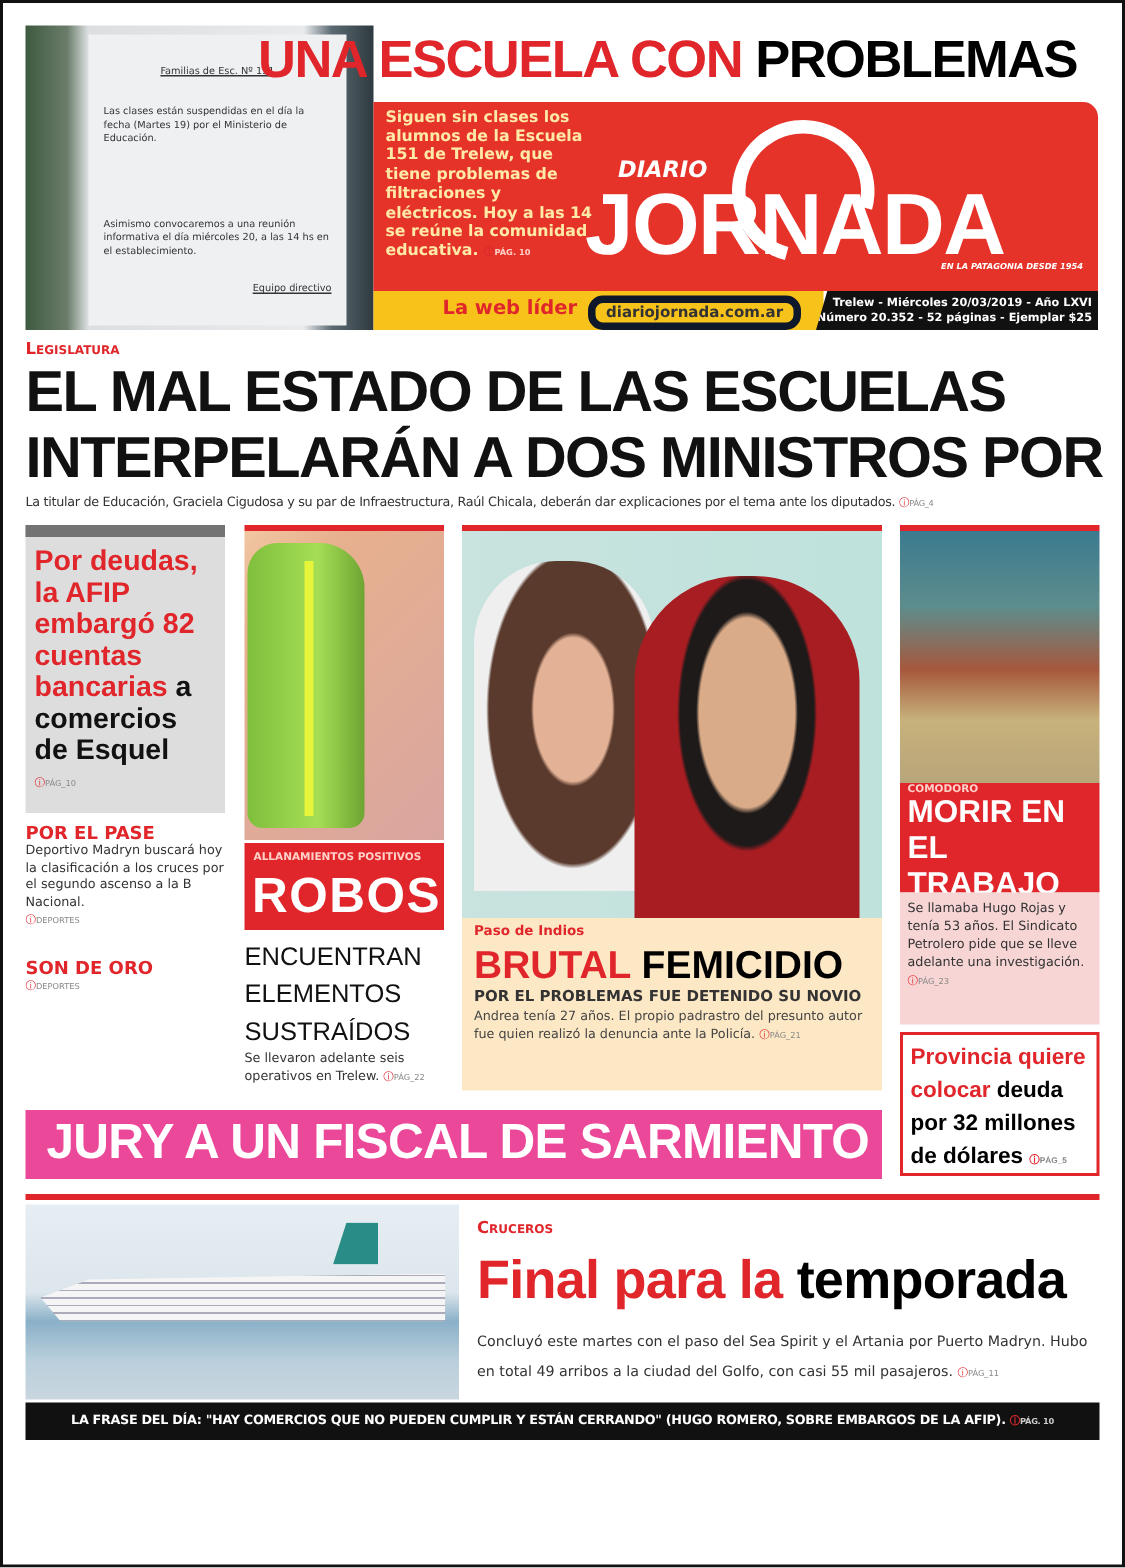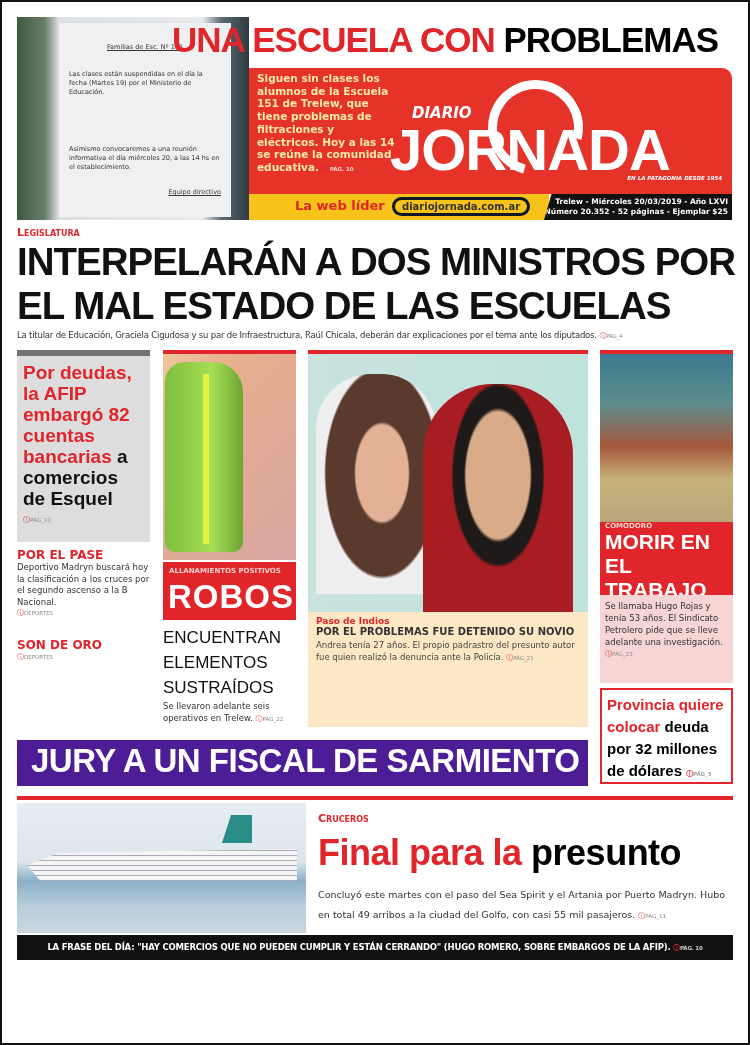--- a/index.html
+++ b/index.html
@@ -18,30 +18,30 @@
 .topline{left:172px;top:20px;font-size:35px;white-space:nowrap}
 .redbox{left:249px;top:68px;width:483px;height:126px;background:#e5332a;border-radius:0 10px 0 0}
 .redtext{left:257px;top:72px;width:140px;color:#ffe9a6;font-size:10.5px;line-height:12.7px;font-weight:bold}
 .logo{left:388px;top:78px;width:340px;height:110px;color:#fff}
 .logo .diario{position:absolute;left:24px;top:26px;font-size:15px;font-weight:bold;font-style:italic}
 .logo .jornada{position:absolute;left:2px;top:38px;font-size:58px;font-weight:bold;letter-spacing:-1px;font-family:"Liberation Sans",sans-serif}
 .logo .ring{position:absolute;left:100px;top:2px;width:95px;height:95px;border:9px solid #fff;border-radius:50%;border-bottom-color:transparent;transform:rotate(-30deg)}
 .logo .tag{position:absolute;right:6px;top:97px;font-size:5.5px;font-weight:bold;font-style:italic}
 .yellow{left:249px;top:194px;width:300px;height:26px;background:#f7c21a}
 .weblider{left:295px;top:198px;font-size:13px;color:#e0262b;font-weight:bold}
-.webpill{left:392px;top:197px;padding:1px 7px;border:3px solid #0f172a;border-radius:10px;font-size:10px;font-weight:bold;color:#333;background:#f7c21a}
+.webpill{left:392px;top:197px;padding:1px 7px;border:5px solid #0f172a;border-radius:10px;font-size:10px;font-weight:bold;color:#333;background:#f7c21a}
 .blackinfo{left:544px;top:194px;width:188px;height:26px;background:#111;color:#fff;font-size:7.5px;font-weight:bold;text-align:right;padding:3px 4px 0 0;line-height:10px;clip-path:polygon(4% 0,100% 0,100% 100%,0 100%)}
 
 .section{left:17px;top:226px;font-size:11px;font-weight:bold;color:#e0262b;font-variant:small-caps}
 .mainhl{left:17px;top:240px;font-size:38.5px;line-height:44px;color:#111;white-space:nowrap}
 .deck{left:17px;top:330px;font-size:8.5px;color:#333;white-space:nowrap;letter-spacing:-0.2px}
 .pag{font-size:5.5px;color:#888}
 .pag::before{content:"\24D8 ";color:#e0262b;font-size:7px}
 
-.graybox{left:17px;top:350px;width:133px;height:192px;background:#ddd;border-top:6px solid #737373;padding:6px 6px}
+.graybox{left:17px;top:350px;width:133px;height:192px;background:#ddd;border-top:8px solid #737373;padding:6px 6px}
 .afip{font-size:19px;line-height:21px;font-weight:bold;font-family:"Liberation Sans",sans-serif}
 .afip .k{color:#111}
 .shortt{font-size:12px;font-weight:bold;color:#e0262b}
 .shortb{font-size:8.5px;color:#333;line-height:11.5px}
 
 .vest{left:163px;top:350px;width:133px;height:210px;border-top:4px solid #e0262b;background:linear-gradient(135deg,#f1c7a1 0,#e7b08e 20%,#d9a5a0 100%)}
 .vestg{position:absolute;left:2px;top:8px;width:78px;height:190px;background:linear-gradient(90deg,#7fbf3c,#a5de55 60%,#6ea533);border-radius:20px 30px 10px 10px}
 .vests{position:absolute;left:40px;top:20px;width:6px;height:170px;background:#e6f53a}
 .robosbox{left:163px;top:562px;width:133px;height:58px;background:#e0262b;color:#fff}
 .robosbox .k{position:absolute;left:6px;top:5px;font-size:7px;font-weight:bold;color:#ffd1c9}
@@ -58,21 +58,21 @@
 .beige .s{font-size:10px;font-weight:bold;color:#333}
 .beige .b{font-size:8.5px;color:#444;line-height:12px;margin-top:2px}
 
 .accident{left:600px;top:350px;width:133px;height:172px;border-top:4px solid #e0262b;background:linear-gradient(180deg,#3b7a8f 0,#5d8d8d 30%,#a6583c 55%,#c7b27b 75%,#b8a57a 100%)}
 .morir{left:600px;top:522px;width:133px;height:73px;background:#e0262b;color:#fff;padding:0 5px}
 .morir .k{font-size:7px;font-weight:bold;color:#ffd1c9}
 .morir .t{font-size:21px;line-height:24px;font-weight:bold;font-family:"Liberation Sans",sans-serif}
 .pinkbox{left:600px;top:595px;width:133px;height:88px;background:#f7d5d5;padding:5px 5px;font-size:8.5px;line-height:12px;color:#333}
 .provbox{left:600px;top:688px;width:133px;height:96px;border:2px solid #e0262b;padding:4px 5px;font-size:15px;line-height:22px;font-weight:bold;font-family:"Liberation Sans",sans-serif}
 
-.jury{left:17px;top:740px;width:571px;height:46px;background:#4c1d95;color:#fff;font-size:33px;font-family:"Liberation Sans",sans-serif;font-weight:bold;padding:2px 14px;letter-spacing:-0.5px;white-space:nowrap}
+.jury{left:17px;top:740px;width:571px;height:46px;background:#ec4899;color:#fff;font-size:33px;font-family:"Liberation Sans",sans-serif;font-weight:bold;padding:2px 14px;letter-spacing:-0.5px;white-space:nowrap}
 .redrule{left:17px;top:796px;width:716px;height:4px;background:#e0262b}
 .ship{left:17px;top:803px;width:289px;height:130px;background:linear-gradient(180deg,#e6eef3 0,#dde6ec 45%,#8ab0c8 60%,#b9cfdc 80%,#c9d6df 100%);overflow:hidden}
 .hull{position:absolute;left:10px;top:38px;width:270px;height:40px;background:repeating-linear-gradient(180deg,#f5f5f5 0 4px,#aab 4px 5px);clip-path:polygon(0 60%,12% 30%,100% 20%,100% 100%,5% 100%)}
 .funnel{position:absolute;left:205px;top:12px;width:30px;height:28px;background:#2a8c86;clip-path:polygon(30% 0,100% 0,100% 100%,0 100%)}
 .cruc{left:318px;top:812px;font-size:11px;font-weight:bold;color:#e0262b;font-variant:small-caps}
 .finalt{left:318px;top:832px;font-size:36px;font-weight:bold;font-family:"Liberation Sans",sans-serif;white-space:nowrap;letter-spacing:-0.5px}
 .finalb{left:318px;top:885px;font-size:9.5px;line-height:20px;color:#333;width:420px}
 .frase{left:17px;top:935px;width:716px;height:25px;background:#111;color:#fff;font-size:8.5px;font-weight:bold;text-align:center;padding-top:7px;white-space:nowrap;letter-spacing:-0.2px}
 </style>
 </head>
@@ -106,22 +106,22 @@
 <div class="abs yellow"></div>
 <div class="abs weblider">La web líder</div>
 <div class="abs webpill">diariojornada.com.ar</div>
 <div class="abs blackinfo">
   <div>Trelew - Miércoles 20/03/2019 - Año LXVI</div>
   <div>Número 20.352 - 52 páginas - Ejemplar $25</div>
 </div>
 
 <div class="abs section">Legislatura</div>
 <div class="abs mainhl cond">
+  <div>EL MAL ESTADO DE LAS ESCUELAS</div>
   <div>INTERPELARÁN A DOS MINISTROS POR</div>
-  <div>EL MAL ESTADO DE LAS ESCUELAS</div>
 </div>
 <div class="abs deck">
   <span>La titular de Educación, Graciela Cigudosa y su par de Infraestructura, Raúl Chicala, deberán dar explicaciones por el tema ante los diputados.</span>
   <span class="pag">PÁG_4</span>
 </div>
 
 <div class="abs graybox">
   <div class="afip">
     <span class="red">Por deudas, la AFIP embargó 82 cuentas bancarias</span>
     <span class="k">a comercios de Esquel</span>
@@ -151,20 +151,24 @@
   <span>Se llevaron adelante seis operativos en Trelew.</span>
   <span class="pag">PÁG_22</span>
 </div>
 
 <div class="abs couple">
   <div class="face1"></div>
   <div class="face2"></div>
 </div>
 <div class="abs beige">
   <div class="k">Paso de Indios</div>
+  <div class="t">
+    <span class="red">BRUTAL</span>
+    <span>FEMICIDIO</span>
+  </div>
   <div class="s">POR EL PROBLEMAS FUE DETENIDO SU NOVIO</div>
   <div class="b">
     <span>Andrea tenía 27 años. El propio padrastro del presunto autor fue quien realizó la denuncia ante la Policía.</span>
     <span class="pag">PÁG_21</span>
   </div>
 </div>
 
 <div class="abs accident"></div>
 <div class="abs morir">
   <div class="k">COMODORO</div>
@@ -183,21 +187,21 @@
 <div class="abs jury">JURY A UN FISCAL DE SARMIENTO</div>
 <div class="abs redrule"></div>
 
 <div class="abs ship">
   <div class="funnel"></div>
   <div class="hull"></div>
 </div>
 <div class="abs cruc">Cruceros</div>
 <div class="abs finalt">
   <span class="red">Final para la</span>
-  <span>presunto</span>
+  <span>temporada</span>
 </div>
 <div class="abs finalb">
   <span>Concluyó este martes con el paso del Sea Spirit y el Artania por Puerto Madryn. Hubo en total 49 arribos a la ciudad del Golfo, con casi 55 mil pasajeros.</span>
   <span class="pag">PÁG_11</span>
 </div>
 
 <div class="abs frase">
   <span>LA FRASE DEL DÍA:</span>
   <span>"HAY COMERCIOS QUE NO PUEDEN CUMPLIR Y ESTÁN CERRANDO" (HUGO ROMERO, SOBRE EMBARGOS DE LA AFIP).</span>
   <span class="pag" style="color:#ccc">PÁG. 10</span>

